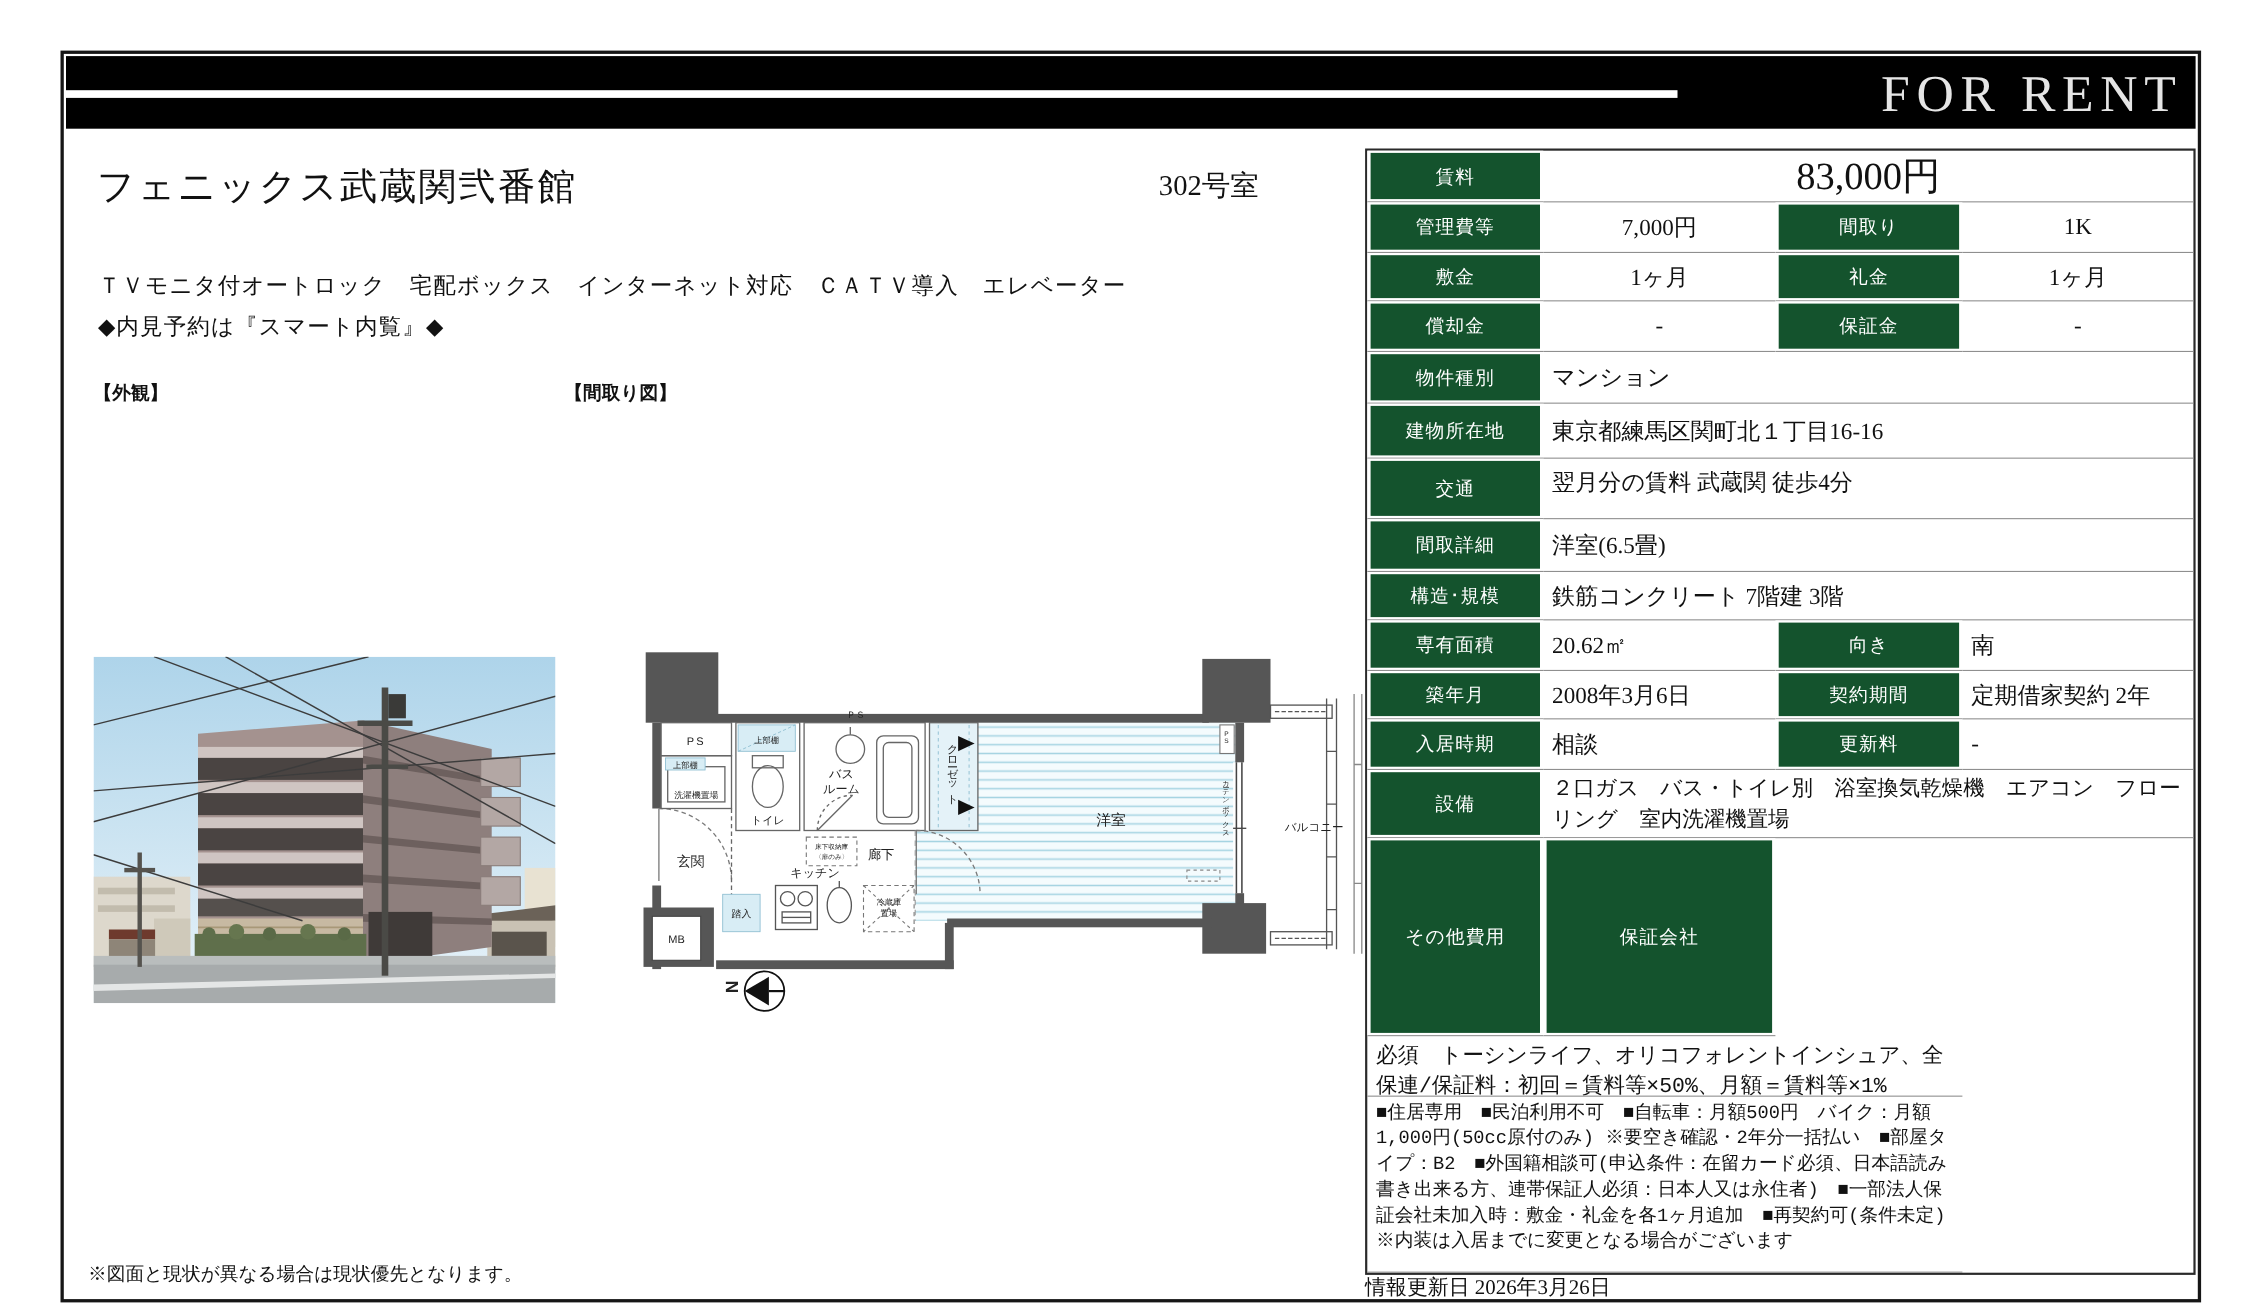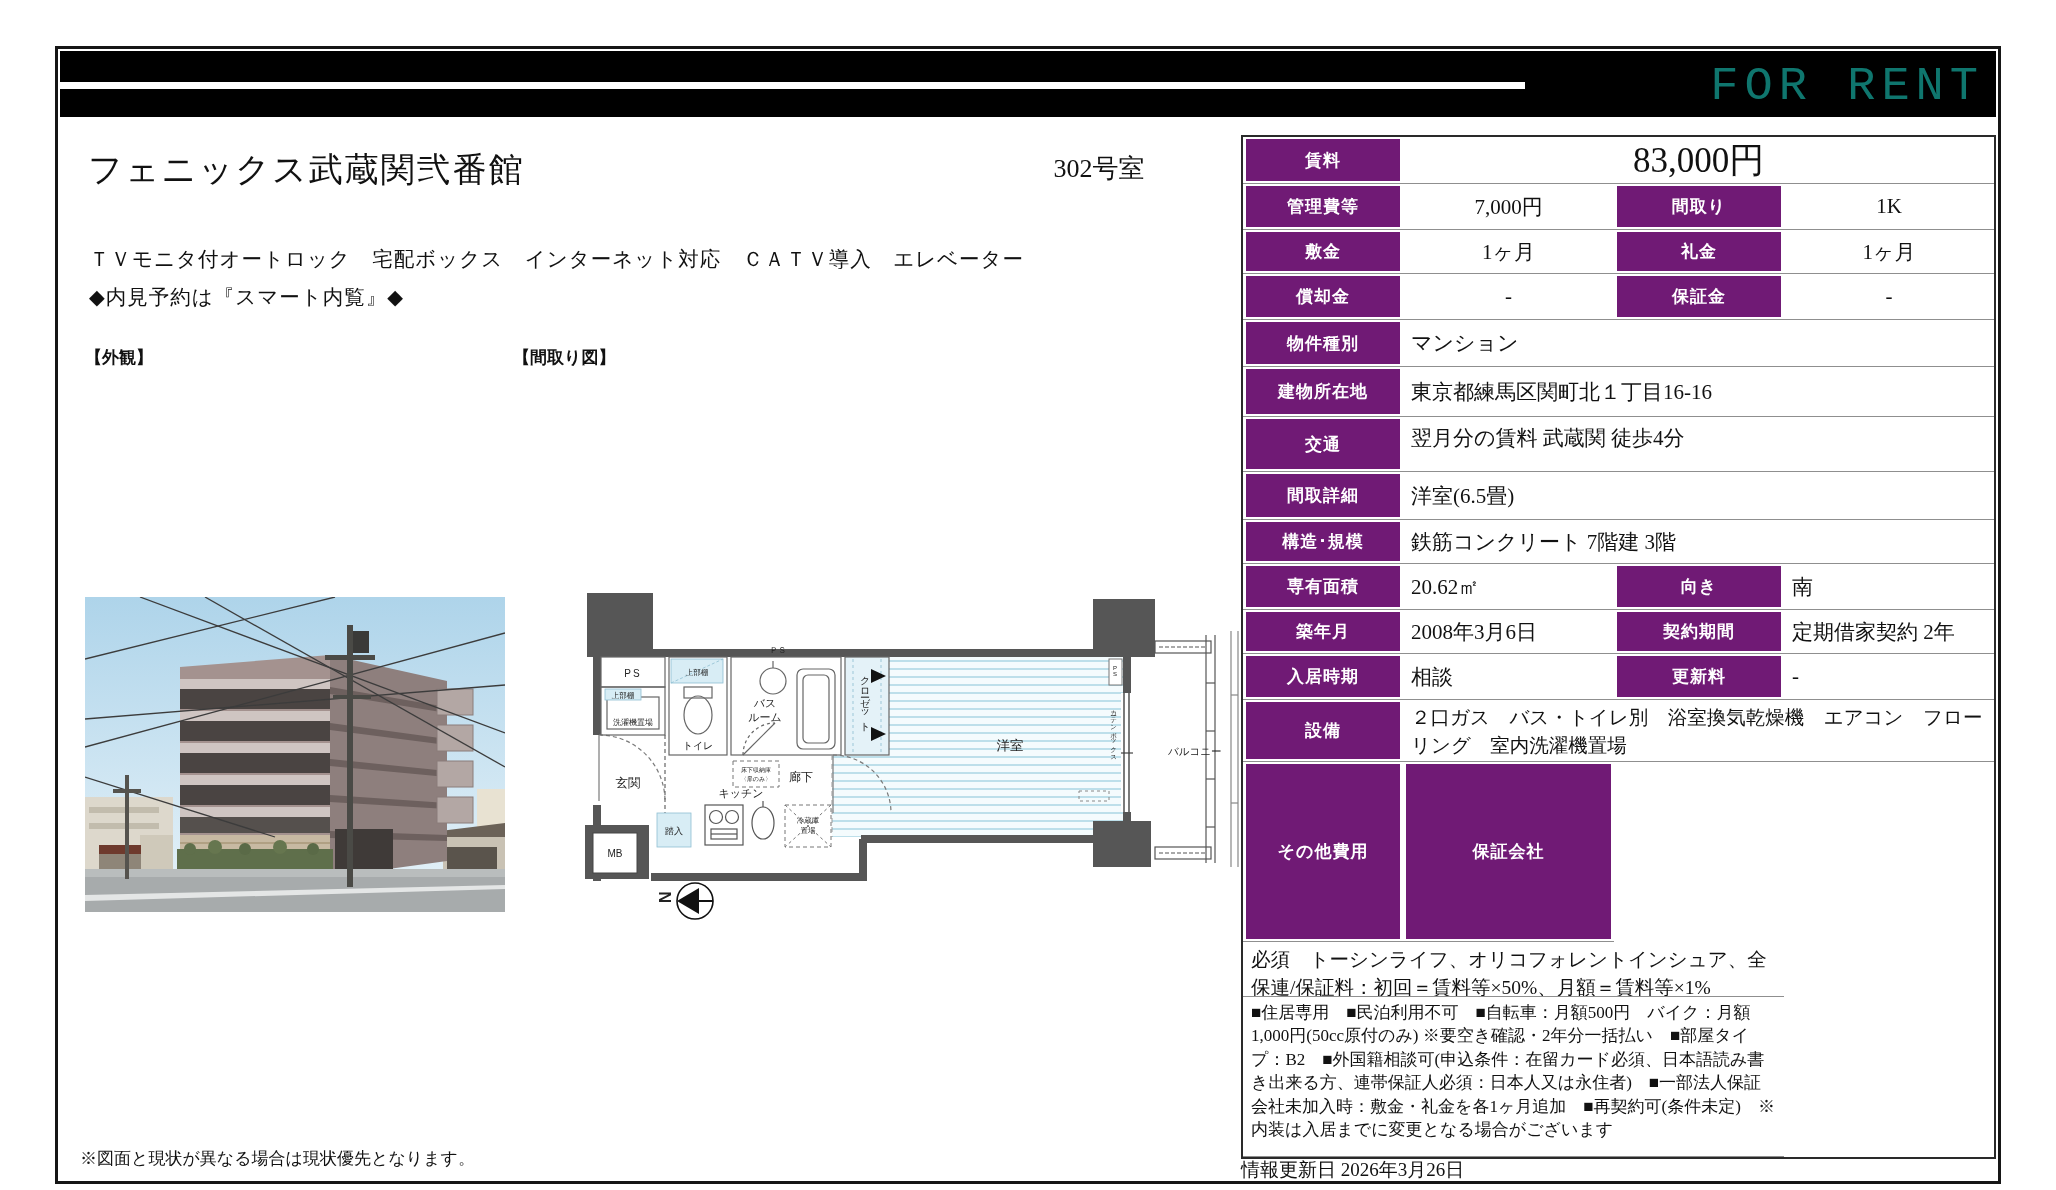--- a/index.html
+++ b/index.html
@@ -4,48 +4,48 @@
 <style>
   html,body{margin:0;padding:0;}
   body{width:2056px;height:1190px;background:#fff;position:relative;
        font-family:"Liberation Serif","DejaVu Serif",serif;color:#111;}
   .frame{position:absolute;left:55px;top:46px;width:1946px;height:1138px;
          border:3px solid #161616;background:#fff;box-sizing:border-box;}
   
   .banner{position:absolute;left:2px;right:2px;top:2px;height:66px;background:#000;}
   .banner-stripe{position:absolute;left:0;top:31px;width:1465px;height:7px;background:#fff;}
   .forrent{position:absolute;right:12px;top:4px;height:62px;display:flex;align-items:center;
-           color:#0f766e;font-family:Liberation Mono, monospace;
+           color:#e5e5e5;font-family:Liberation Serif, serif;
            font-size:47px;letter-spacing:6px;font-weight:400;}
   
   .bldg-title{position:absolute;left:30px;top:98px;font-size:34px;letter-spacing:2px;}
   .room-no{position:absolute;left:900px;top:102px;width:282px;text-align:center;font-size:26px;}
   .features{position:absolute;left:31px;top:196px;font-size:20.5px;letter-spacing:1px;}
   .features2{position:absolute;left:31px;top:234px;font-size:20.5px;letter-spacing:1px;}
   .seclabel{position:absolute;font-size:17px;font-weight:bold;}
   .sec-ext{left:27px;top:297px;}
   .sec-plan{left:455px;top:297px;}
   .bottom-note{position:absolute;left:22px;top:1098px;font-size:17px;text-align:center;}
   
   .spec{position:absolute;left:1183px;top:86px;width:755px;box-sizing:border-box;
         border:2px solid #2a2a2a;display:grid;
         grid-template-columns:160px 211px 170px 210px;
         grid-template-rows:47px 46px 44px 46px 47px 50px 55px 48px 44px 46px 44px 46px 62px 180px 55px 160px;
         background:#fff;}
   .spec > div{border-bottom:1px solid #8f8f8f;box-sizing:border-box;overflow:hidden;}
   .lbl{padding:2px 3px;background:#fff;}
-  .lbl > span{display:flex;width:100%;height:100%;background:#701a75;color:#fff;
-              align-items:center;justify-content:center;font-size:17px;letter-spacing:1px;box-sizing:border-box;font-weight:bold;}
+  .lbl > span{display:flex;width:100%;height:100%;background:#14532d;color:#fff;
+              align-items:center;justify-content:center;font-size:17px;letter-spacing:1px;box-sizing:border-box;}
   .val{display:flex;align-items:center;justify-content:center;font-size:21px;}
   .vall{display:flex;align-items:center;justify-content:flex-start;padding-left:8px;font-size:21px;}
   .sp3{grid-column:span 3;}
   .big{font-size:35px;}
   .topal{align-items:flex-start;padding-top:7px;}
   .block{font-size:19.5px;line-height:1.45;padding:4px 6px 2px 8px;white-space:pre-wrap;
-         overflow-wrap:anywhere;}
+         overflow-wrap:anywhere;font-family:Liberation Mono, monospace;}
   .block.sm{font-size:17px;line-height:1.38;}
   .updated{position:absolute;left:1183px;top:1108px;font-size:19px;}
   
   .photo{position:absolute;left:27px;top:548px;width:420px;height:315px;}
   .plan{position:absolute;left:507px;top:536px;width:678px;height:350px;}
   svg text{font-family:"Liberation Sans","DejaVu Sans",sans-serif;fill:#222;}
   .vtext{writing-mode:vertical-rl;text-orientation:upright;}
 </style>
 </head>
 <body>

